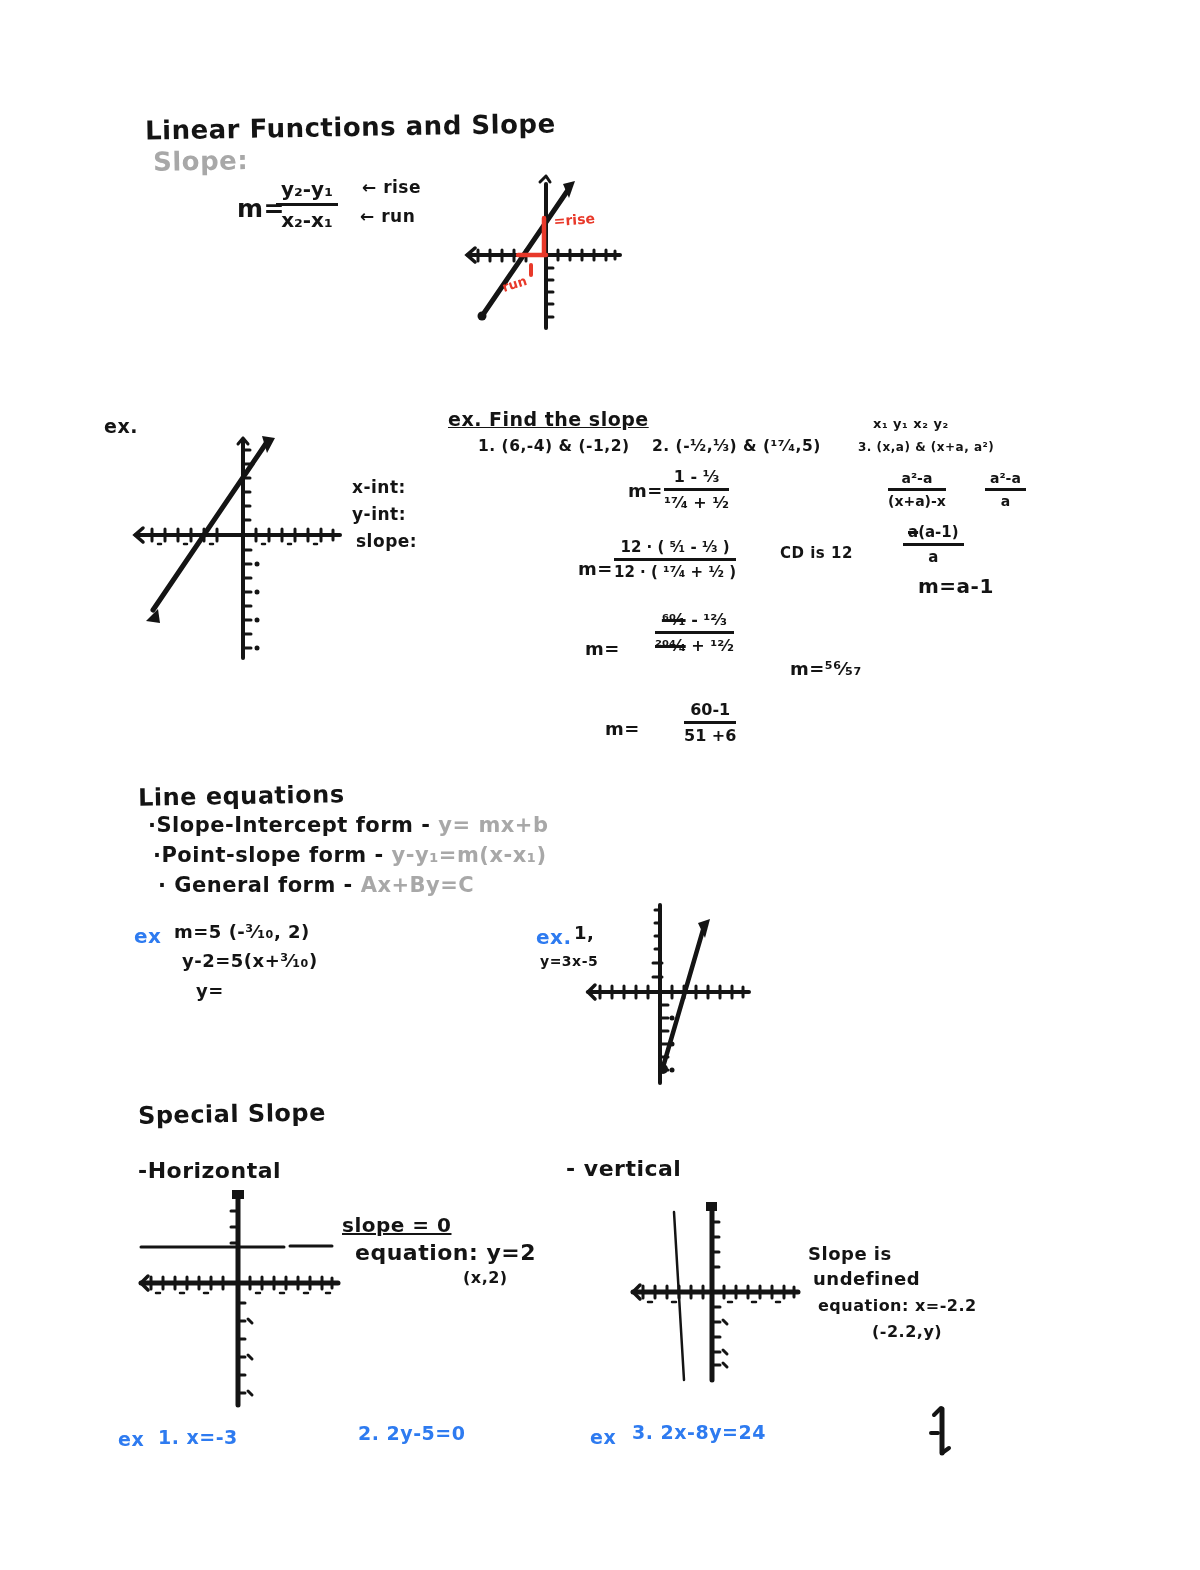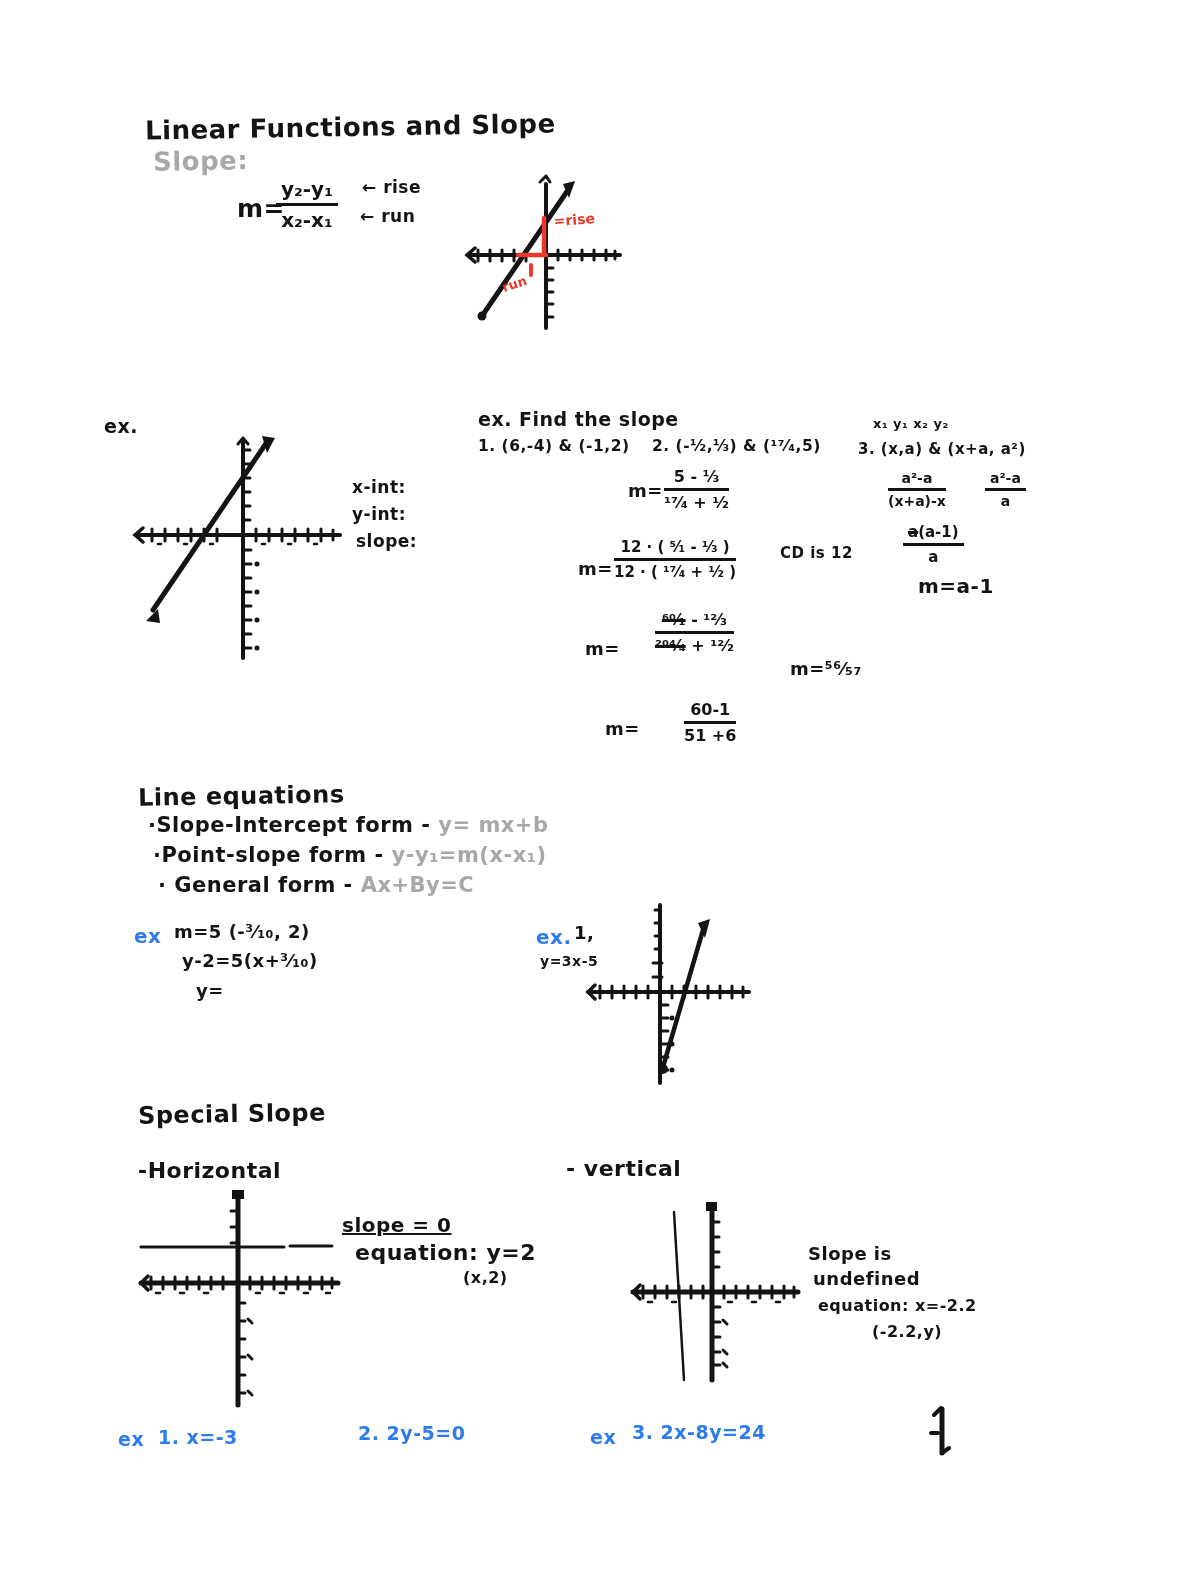--- a/index.html
+++ b/index.html
@@ -67,29 +67,29 @@
     <circle cx="129" cy="192" r="2.5" fill="#141414" stroke="none"></circle>
     <circle cx="129" cy="220" r="2.5" fill="#141414" stroke="none"></circle>
     <path d="M25 182 L139 14" stroke-width="5"></path>
     <polygon points="134,8 147,10 139,25" fill="#141414" stroke="none"></polygon>
     <polygon points="18,193 30,181 32,195" fill="#141414" stroke="none"></polygon>
   </svg>
   <div class="hw" style="left:352px; top:477px; font-size:17px;">x-int:</div>
   <div class="hw" style="left:352px; top:504px; font-size:17px;">y-int:</div>
   <div class="hw" style="left:356px; top:531px; font-size:17px;">slope:</div>
 
-  <div class="hw" style="left:478px; top:408px; font-size:19px;">ex. Find the slope</div>
+  <div class="hw" style="left:448px; top:408px; font-size:19px;text-decoration:underline;">ex. Find the slope</div>
   <div class="hw" style="left:478px; top:437px; font-size:15.5px;">1. (6,-4) &amp; (-1,2)</div>
   <div class="hw" style="left:652px; top:437px; font-size:15.5px;">2. (-½,⅓) &amp; (¹⁷⁄₄,5)</div>
   <div class="hw" style="left:873px; top:416px; font-size:13px;">x₁ y₁        x₂  y₂</div>
-  <div class="hw" style="left:858px; top:440px; font-size:15px;">3. (x,a) &amp; (x+a, a²)</div>
+  <div class="hw" style="left:858px; top:440px; font-size:12px;">3. (x,a) &amp; (x+a, a²)</div>
 
   <div class="hw" style="left:628px; top:480px; font-size:18px;">m=</div>
   <div class="frac" style="left:664px; top:467px; font-size:16px;">
-    <span class="num">5 - ⅓</span>
+    <span class="num">1 - ⅓</span>
     <span class="den">¹⁷⁄₄ + ¹⁄₂</span>
   </div>
 
   <div class="hw" style="left:578px; top:558px; font-size:18px;">m=</div>
   <div class="frac" style="left:614px; top:538px; font-size:15px;">
     <span class="num">12 · ( ⁵⁄₁ - ¹⁄₃ )</span>
     <span class="den">12 · ( ¹⁷⁄₄ + ¹⁄₂ )</span>
   </div>
   <div class="hw" style="left:780px; top:544px; font-size:15px;">CD is 12</div>
 

